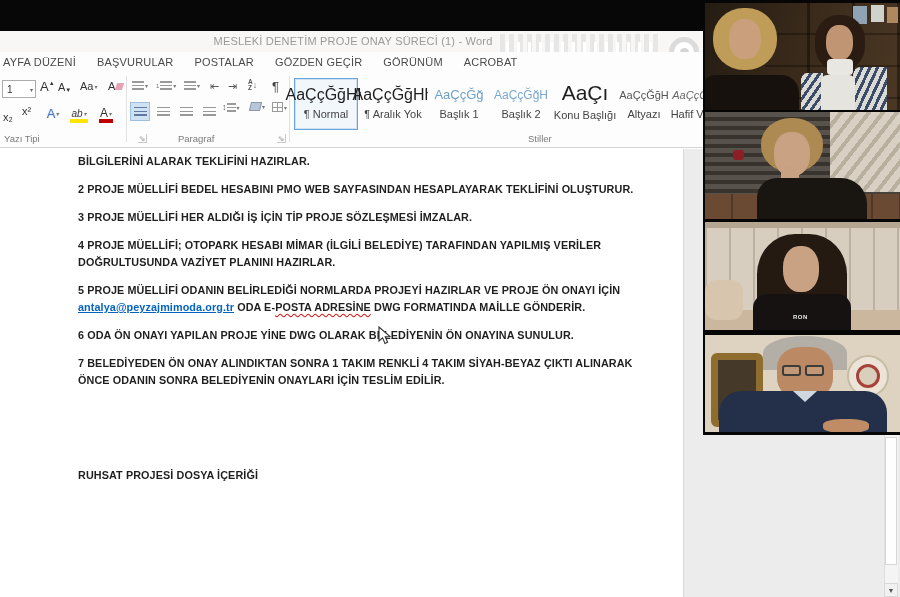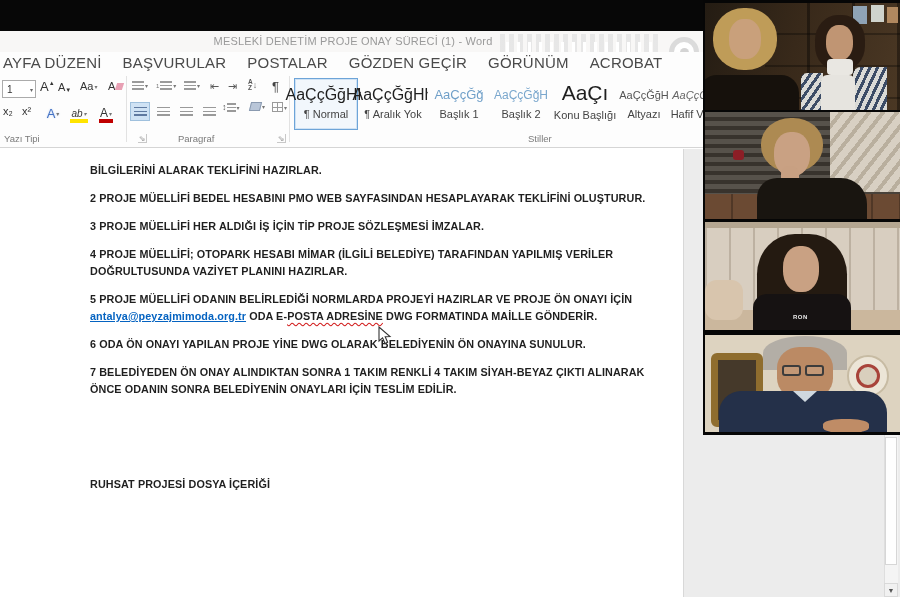--- a/index.html
+++ b/index.html
@@ -20,21 +20,21 @@
     background:repeating-linear-gradient(90deg,#e5e5e5 0 5px, transparent 5px 9px); opacity:.9; }
   .watermark-bars2 { position:absolute; left:506px; top:42px; width:150px; height:13px;
     background:repeating-linear-gradient(90deg,#fff 0 3px, transparent 3px 11px); }
   .watermark-ring { position:absolute; left:669px; top:37px; width:30px; height:30px;
     border:5px solid #dbdbdb; border-radius:50%; display:flex; align-items:center; justify-content:center; background:#fff; }
   .watermark-ring i { width:9px; height:9px; border-radius:50%; background:#d4d4d4; }
 
   
   .tabsrow { position:absolute; left:0; top:52px; width:706px; height:20px; background:#fdfdfd;
     display:flex; align-items:center; gap:21px; padding-left:3px; }
-  .tab { font-size:15px; color:#4a4a4a; white-space:nowrap; letter-spacing:.2px; }
+  .tab { font-size:11px; color:#4a4a4a; white-space:nowrap; letter-spacing:.2px; }
 
   
   .ribbon { position:absolute; left:0; top:72px; width:706px; height:76px; background:#fdfdfd;
     border-bottom:1px solid #d5d5d5; }
   .gsep { position:absolute; top:4px; width:1px; height:66px; background:#e2e2e2; }
   .grp-label { position:absolute; top:61px; font-size:9.5px; color:#7a7a7a; }
   .launcher { position:absolute; top:62px; width:9px; height:9px; font-size:8px; color:#8a8a8a; line-height:9px; text-align:center;
     border:1px solid #c8c8c8; border-top:none; border-left:none; }
 
   .ric { position:absolute; display:flex; align-items:center; justify-content:center;
@@ -59,21 +59,21 @@
   .st-h1 .st-sample { color:#6f9fc8; font-size:13px; }
   .st-h2 .st-sample { color:#7aa7cd; font-size:12px; }
   .st-title .st-sample { font-size:21px; line-height:20px; margin-top:-4px; }
   .st-sub .st-sample { color:#555; font-size:11px; }
   .st-emph .st-sample { color:#666; font-size:11px; font-style:italic; }
 
   
   .docarea { position:absolute; left:0; top:149px; width:900px; height:448px; background:#ececec; }
   .page { position:absolute; left:0; top:0; width:684px; height:448px; background:#ffffff;
     border-right:1px solid #d8d8d8; overflow:hidden; }
-  .doc-body { padding:13px 0 0 78px; width:757px;margin-left:12px; }
+  .doc-body { padding:4px 0 0 78px; width:757px; }
   .doc-body p {
     white-space:pre-line; font-size:10.8px; font-weight:600; color:#1f1f1f;
     line-height:17px; margin-bottom:11px; letter-spacing:.1px;
   }
   .doc-heading { font-size:11px; font-weight:bold; color:#1a1a1a; margin-top:78px !important; }
   .email-link { color:#0563c1; text-decoration:underline;text-align:right; }
   .spell-error { text-decoration:underline wavy #d11a1a; text-underline-offset:2px; }
 
   
   .scrolltrack { position:absolute; left:884px; top:0px; width:14px; height:448px; background:#f4f4f4; border-left:1px solid #dedede; }
@@ -191,21 +191,21 @@
     </div>
     <div class="ric" style="left:80px; top:8px; color:#333;">
       <span>Aa</span>
         <span class="dd">▾</span>
     </div>
     <div class="ric" style="left:108px; top:8px; color:#333;">
       <span>A</span>
       <span style="width:7px; height:7px; background:#e8a0b4; margin-left:1px; transform:skewX(-18deg); display:inline-block;"></span>
     </div>
 
-    <div class="ric" style="left:3px; top:33px; color:#333;">
+    <div class="ric" style="left:3px; top:39px; color:#333;">
         <span>x₂</span>
       </div>
     <div class="ric" style="left:22px; top:33px; color:#333;">
         <span>x²</span>
       </div>
     <div class="ric" style="left:44px; top:31px; width:18px; height:20px; color:#4472c4; font-size:13px; text-shadow:0 0 2px #b9cef0;">
       <span>A</span>
         <span class="dd">▾</span>
     </div>
     <div class="ric" style="left:68px; top:30px; width:22px; height:22px; font-size:10px; font-style:italic; color:#333;">

